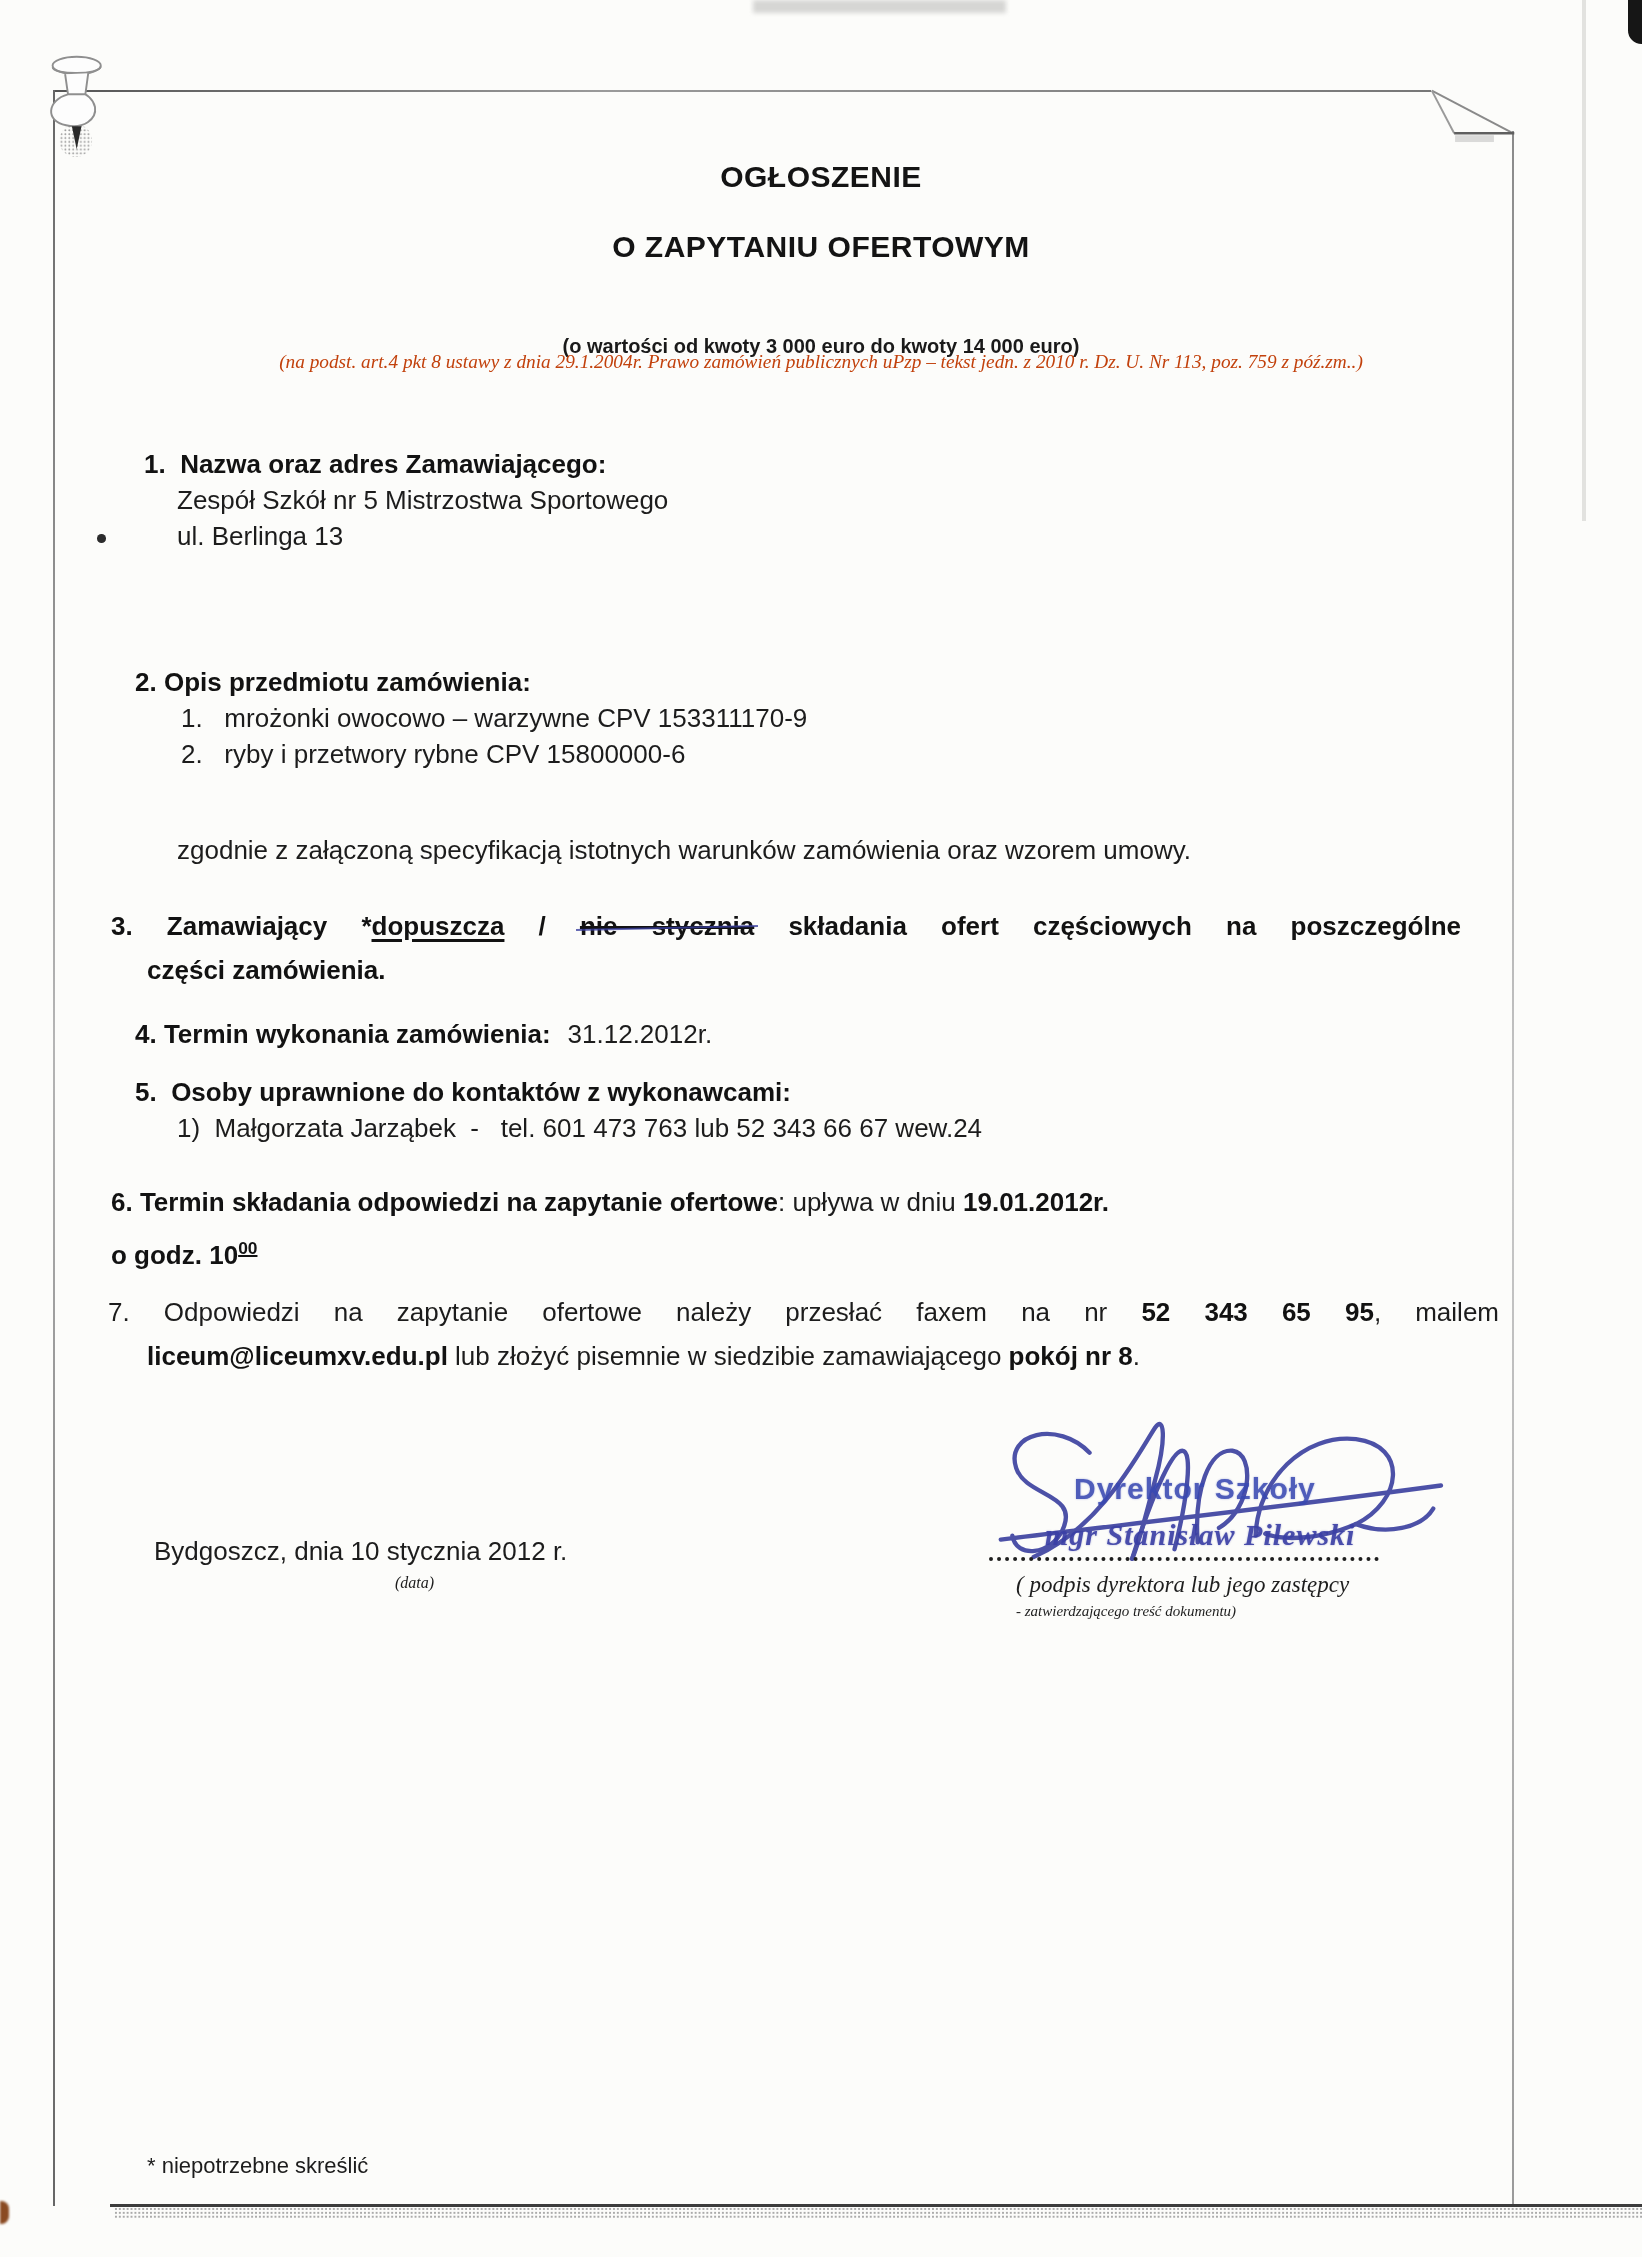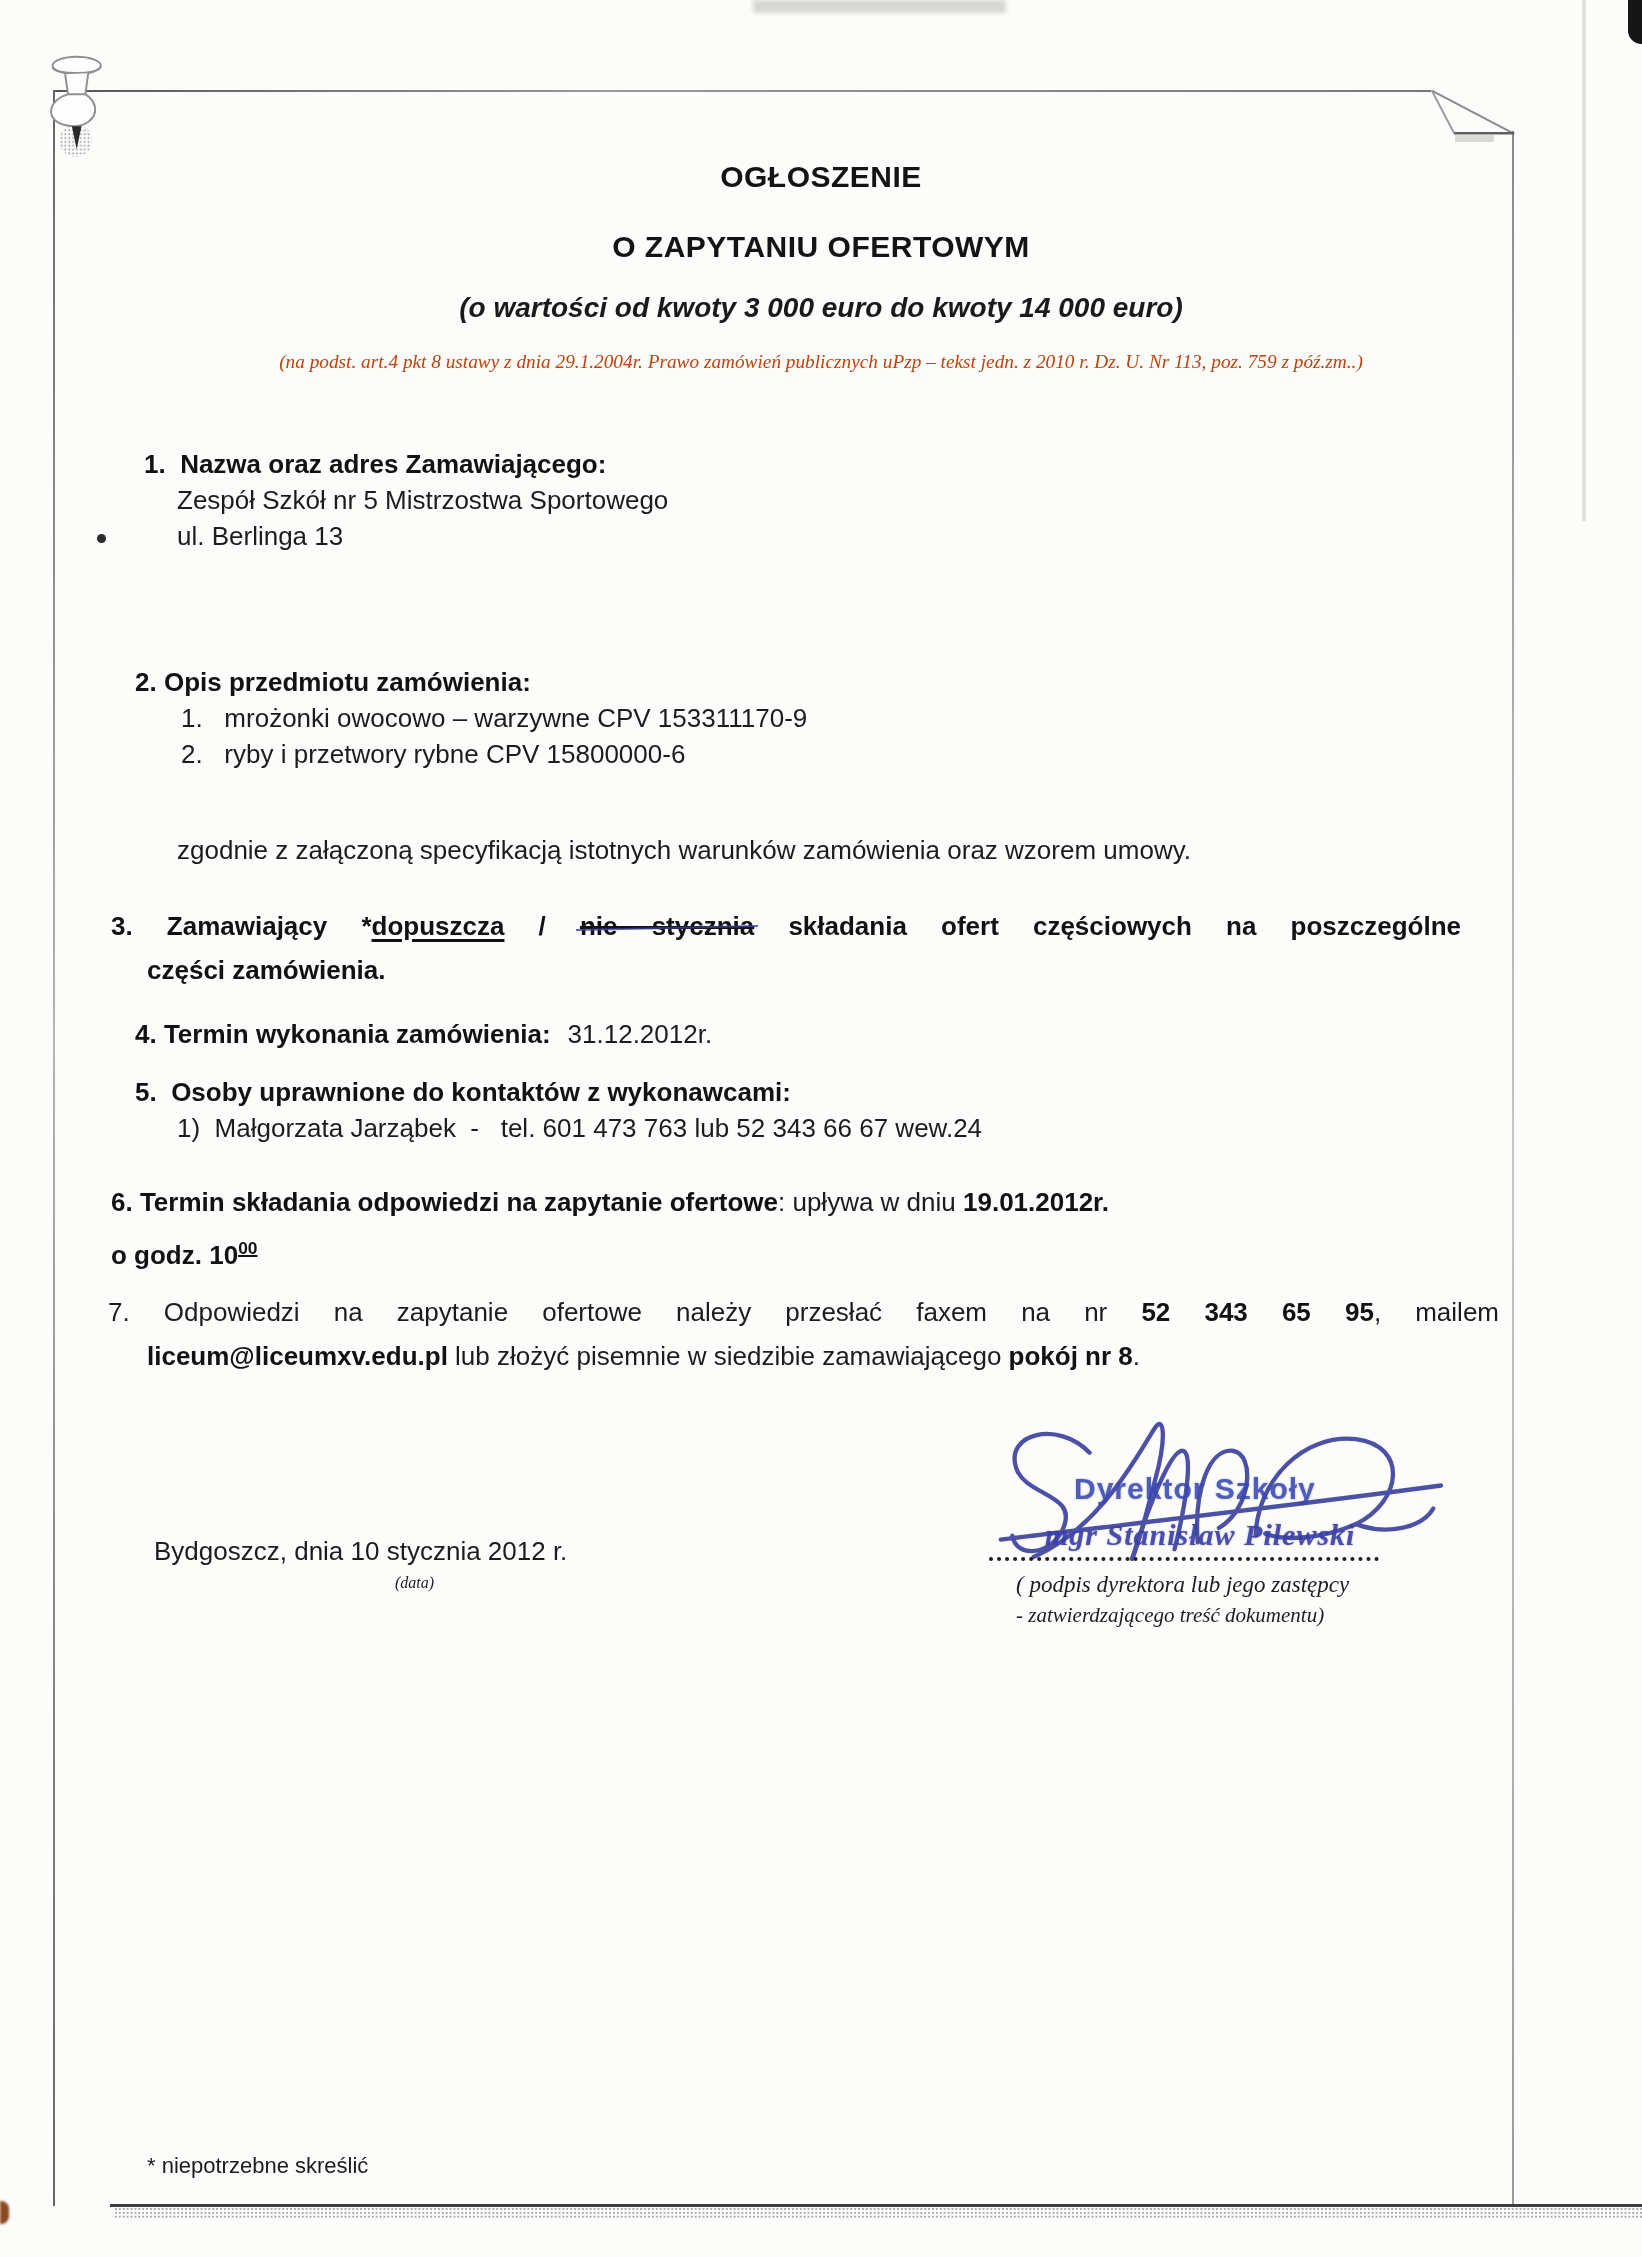--- a/index.html
+++ b/index.html
@@ -26,21 +26,21 @@
   .stray-dot{position:absolute;left:97px;top:534px;width:8.7px;height:8.7px;border-radius:50%;background:#2c2c2c;}
   .bottom-left-mark{position:absolute;left:0;top:2201px;width:8.7px;height:23px;background:#8a4a22;
     border-radius:0 7.7px 7.7px 0;filter:blur(1px);}
   .fold{position:absolute;left:1426px;top:75px;}
   .pushpin{position:absolute;left:33px;top:52px;}
 
   
   .abs{position:absolute;}
   .center-col{position:absolute;left:68px;width:1506px;text-align:center;}
   .t-title{font-size:30px;font-weight:700;letter-spacing:0.5px;color:#141414;}
-  .t-sub{font-size:28px;font-weight:700;font-style:italic;color:#1a1a1a;}
+  .t-sub{font-size:20px;font-weight:700;color:#1a1a1a;margin-top:43px;}
   .t-legal{font-family:"Liberation Serif",serif;font-style:italic;font-size:19.3px;color:#c2410c;}
   .body-t{font-size:26px;line-height:36px;}
   .b{font-weight:700;color:#121212;}
   .prewrap{white-space:pre-wrap;}
   .just-line{text-align:justify;text-align-last:justify;}
   .hang{padding-left:39px;text-indent:-39px;}
   .u{text-decoration:underline;text-decoration-thickness:2.9px;text-underline-offset:3.9px;}
   .strike{position:relative;text-decoration:line-through;text-decoration-thickness:2.9px;}
   .strike::after{content:"";position:absolute;left:-3.9px;right:-3.9px;top:52%;height:1.9px;
     background:#3a3f9f;transform:rotate(-1.2deg);opacity:.8;}
@@ -51,21 +51,21 @@
   .signature{position:absolute;left:966px;top:1412px;width:502px;height:251px;color:#3a3f9f;}
   .sig-svg{position:absolute;left:0;top:0;}
   .stamp-role{position:absolute;left:108px;top:60px;font-size:30px;font-weight:700;
     color:#3848b2;opacity:.88;letter-spacing:1px;text-shadow:0 0 1.9px rgba(56,72,178,.55);}
   .stamp-name{position:absolute;left:79px;top:106px;font-family:"Liberation Serif",serif;
     font-style:italic;font-weight:700;font-size:30px;color:#3a3fa5;opacity:.92;
     text-shadow:0 0 1.9px rgba(58,63,165,.5);letter-spacing:1px;}
   .dotted-line{position:absolute;left:23px;top:118px;width:390px;height:27px;
     border-bottom:4.8px dotted #1f1f1f;}
   .sig-cap1{position:absolute;left:50px;top:160px;font-size:23px;color:#1e1e1e;}
-  .sig-cap2{position:absolute;left:50px;top:191px;font-size:21px;color:#1e1e1e;}
+  .sig-cap2{position:absolute;left:50px;top:191px;font-size:15px;color:#1e1e1e;}
 </style>
 </head>
 <body>
 
 <div class="scan">
 
   <div class="top-smudge"></div>
   <div class="edge-band"></div>
   <div class="corner-black"></div>
   <div class="border-top"></div>

